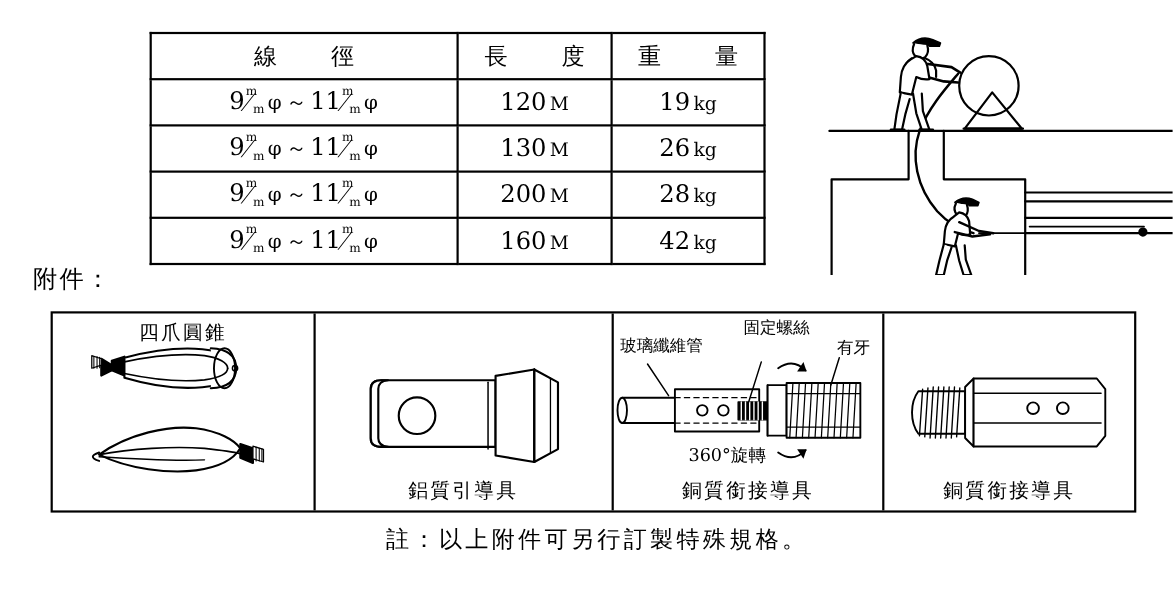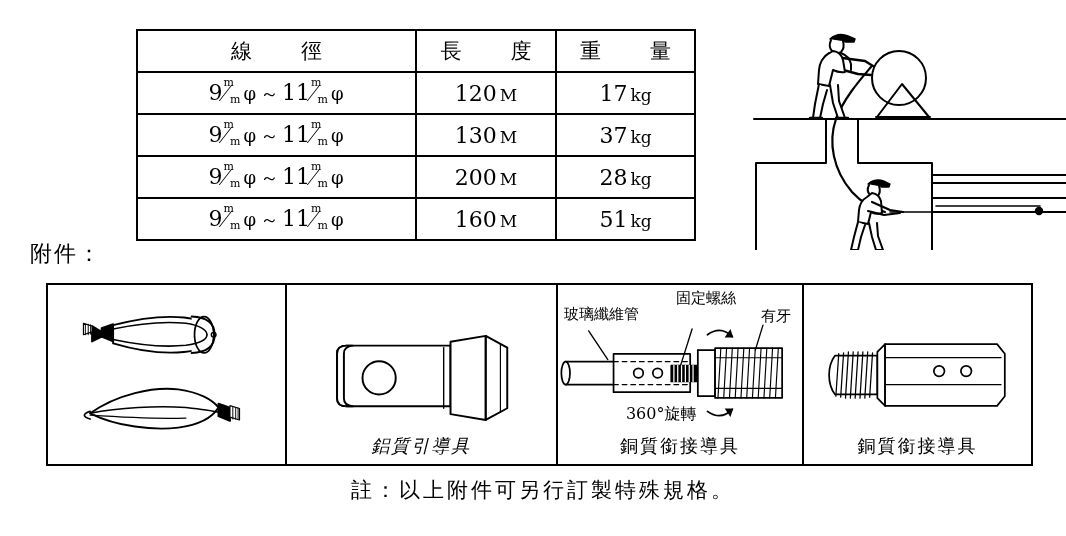--- a/index.html
+++ b/index.html
@@ -80,21 +80,21 @@
     display:flex;
   }
   .acc-panel{
     position:relative;
     box-sizing:border-box;
     border-right:2.5px solid #000;
     overflow:hidden;
   }
   .acc-panel:last-child{border-right:none;}
   .p1{width:247px;}
-  .p2{width:281px;font-style:italic;}
+  .p2{width:281px;}
   .p3{width:255px;}
   .p4{width:235px;}
   .acc-caption{
     position:absolute;left:0;width:100%;
     text-align:center;
     font-size:18px;letter-spacing:2px;
     font-family:"DejaVu Serif","Liberation Serif",serif;
     white-space:nowrap;
   }
   .cap-top{top:5px;}
@@ -140,33 +140,33 @@
     <tbody>
 
       <tr>
         <td class="val-cell">
           <span class="num">9</span><span class="mm-frac"><span class="mm-num">m</span><span class="mm-bar"></span><span class="mm-den">m</span></span><span class="phi">φ</span><span class="tilde">～</span><span class="num">11</span><span class="mm-frac"><span class="mm-num">m</span><span class="mm-bar"></span><span class="mm-den">m</span></span><span class="phi">φ</span>
         </td>
         <td class="val-cell">
           <span class="num">120</span><span class="unit">M</span>
         </td>
         <td class="val-cell">
-          <span class="num">17</span><span class="unit">kg</span>
+          <span class="num">19</span><span class="unit">kg</span>
         </td>
       </tr>
 
       <tr>
         <td class="val-cell">
           <span class="num">9</span><span class="mm-frac"><span class="mm-num">m</span><span class="mm-bar"></span><span class="mm-den">m</span></span><span class="phi">φ</span><span class="tilde">～</span><span class="num">11</span><span class="mm-frac"><span class="mm-num">m</span><span class="mm-bar"></span><span class="mm-den">m</span></span><span class="phi">φ</span>
         </td>
         <td class="val-cell">
           <span class="num">130</span><span class="unit">M</span>
         </td>
         <td class="val-cell">
-          <span class="num">37</span><span class="unit">kg</span>
+          <span class="num">26</span><span class="unit">kg</span>
         </td>
       </tr>
 
       <tr>
         <td class="val-cell">
           <span class="num">9</span><span class="mm-frac"><span class="mm-num">m</span><span class="mm-bar"></span><span class="mm-den">m</span></span><span class="phi">φ</span><span class="tilde">～</span><span class="num">11</span><span class="mm-frac"><span class="mm-num">m</span><span class="mm-bar"></span><span class="mm-den">m</span></span><span class="phi">φ</span>
         </td>
         <td class="val-cell">
           <span class="num">200</span><span class="unit">M</span>
         </td>
@@ -176,21 +176,21 @@
       </tr>
 
       <tr>
         <td class="val-cell">
           <span class="num">9</span><span class="mm-frac"><span class="mm-num">m</span><span class="mm-bar"></span><span class="mm-den">m</span></span><span class="phi">φ</span><span class="tilde">～</span><span class="num">11</span><span class="mm-frac"><span class="mm-num">m</span><span class="mm-bar"></span><span class="mm-den">m</span></span><span class="phi">φ</span>
         </td>
         <td class="val-cell">
           <span class="num">160</span><span class="unit">M</span>
         </td>
         <td class="val-cell">
-          <span class="num">51</span><span class="unit">kg</span>
+          <span class="num">42</span><span class="unit">kg</span>
         </td>
       </tr>
     </tbody>
   </table>
 
   <svg class="scene" viewBox="0 0 336 230">
     <g fill="none" stroke="#000" stroke-width="2" stroke-linejoin="round" stroke-linecap="round">
 
       <line x1="14" y1="99" x2="336" y2="99"></line>
 
@@ -248,20 +248,21 @@
         <path d="M129 203 l3 14 l4 13 l7 0 l-5 -14 l-1 -13" fill="#fff"></path>
       </g>
     </g>
   </svg>
 
   <div class="attach-heading">附件：</div>
 
   <div class="acc-strip">
 
     <div class="acc-panel p1">
+      <div class="acc-caption cap-top">四爪圓錐</div>
       <svg class="acc-art" viewBox="0 0 247 183">
         <g fill="none" stroke="#000" stroke-width="2" stroke-linejoin="round" stroke-linecap="round">
 
           <g>
 
             <path d="M56 47 l-10 -6 l0 16 l10 -5 Z" fill="#000"></path>
             <path d="M46 41 l-9 -3 l0 12 l9 -3 Z" fill="#fff" stroke-width="1.2"></path>
             <line x1="39" y1="39" x2="39" y2="50" stroke-width="1"></line>
             <line x1="42" y1="39" x2="42" y2="50" stroke-width="1"></line>
             <line x1="44.5" y1="39.5" x2="44.5" y2="49.5" stroke-width="1"></line>

